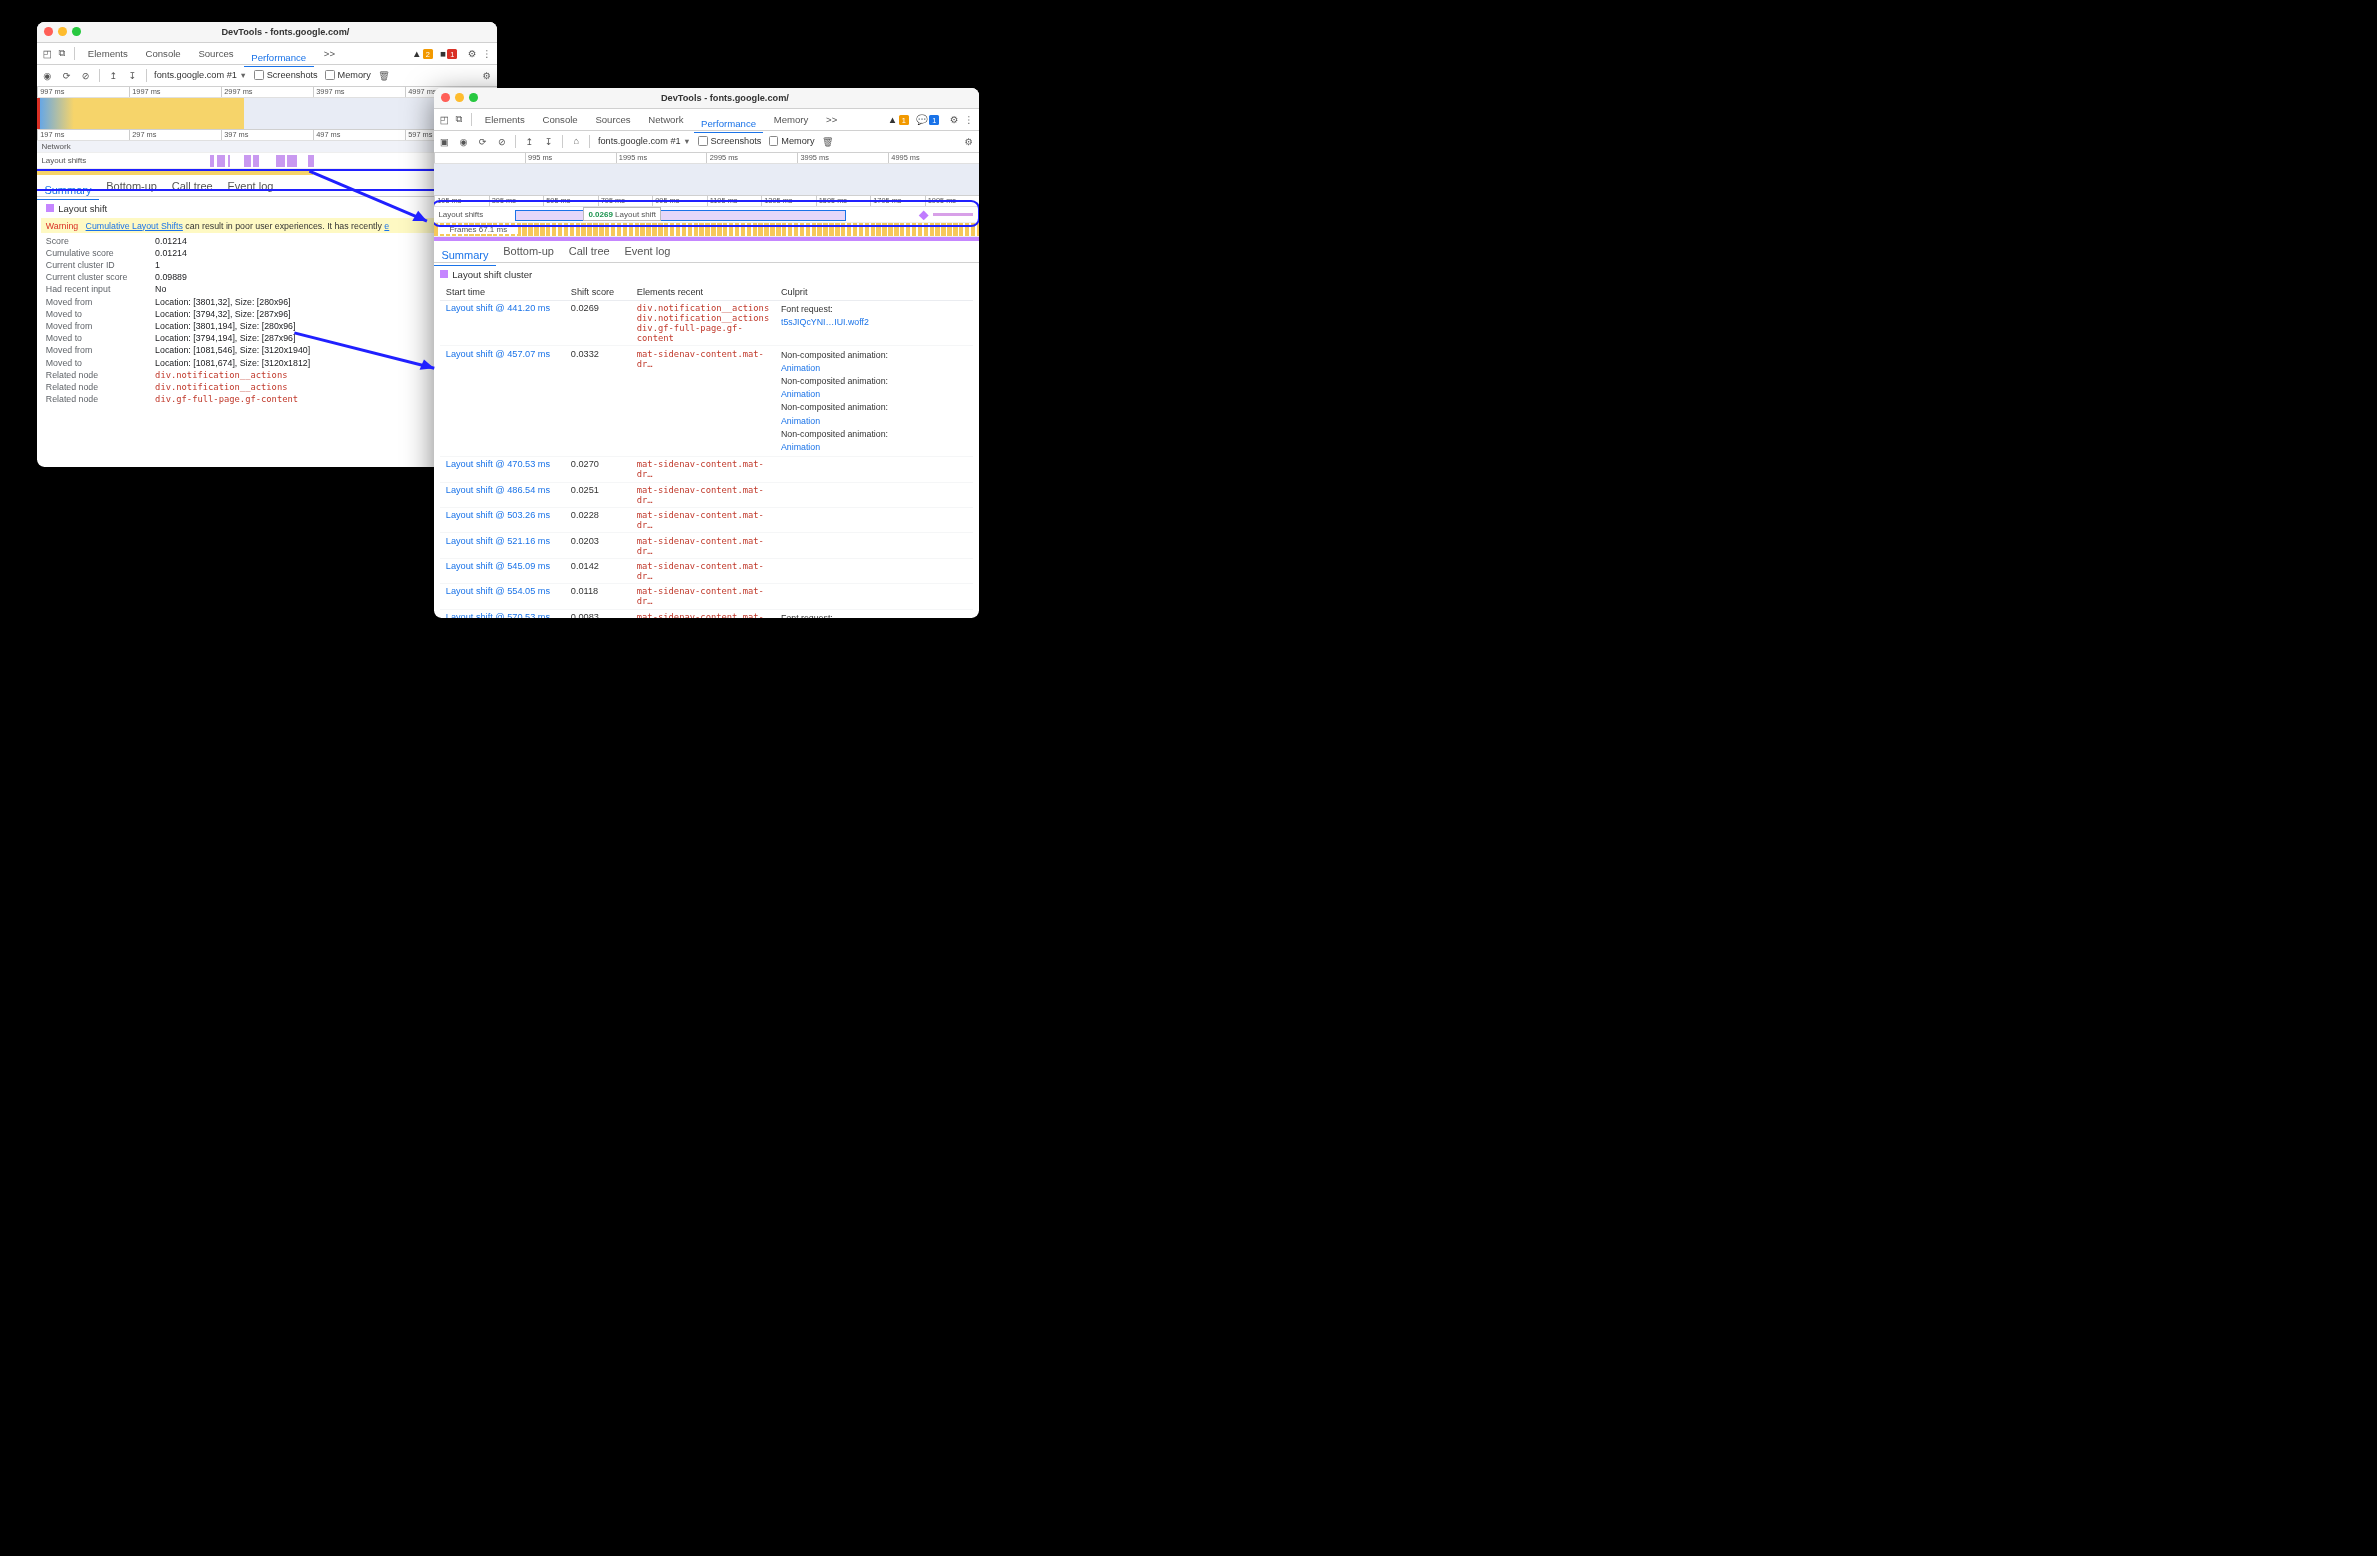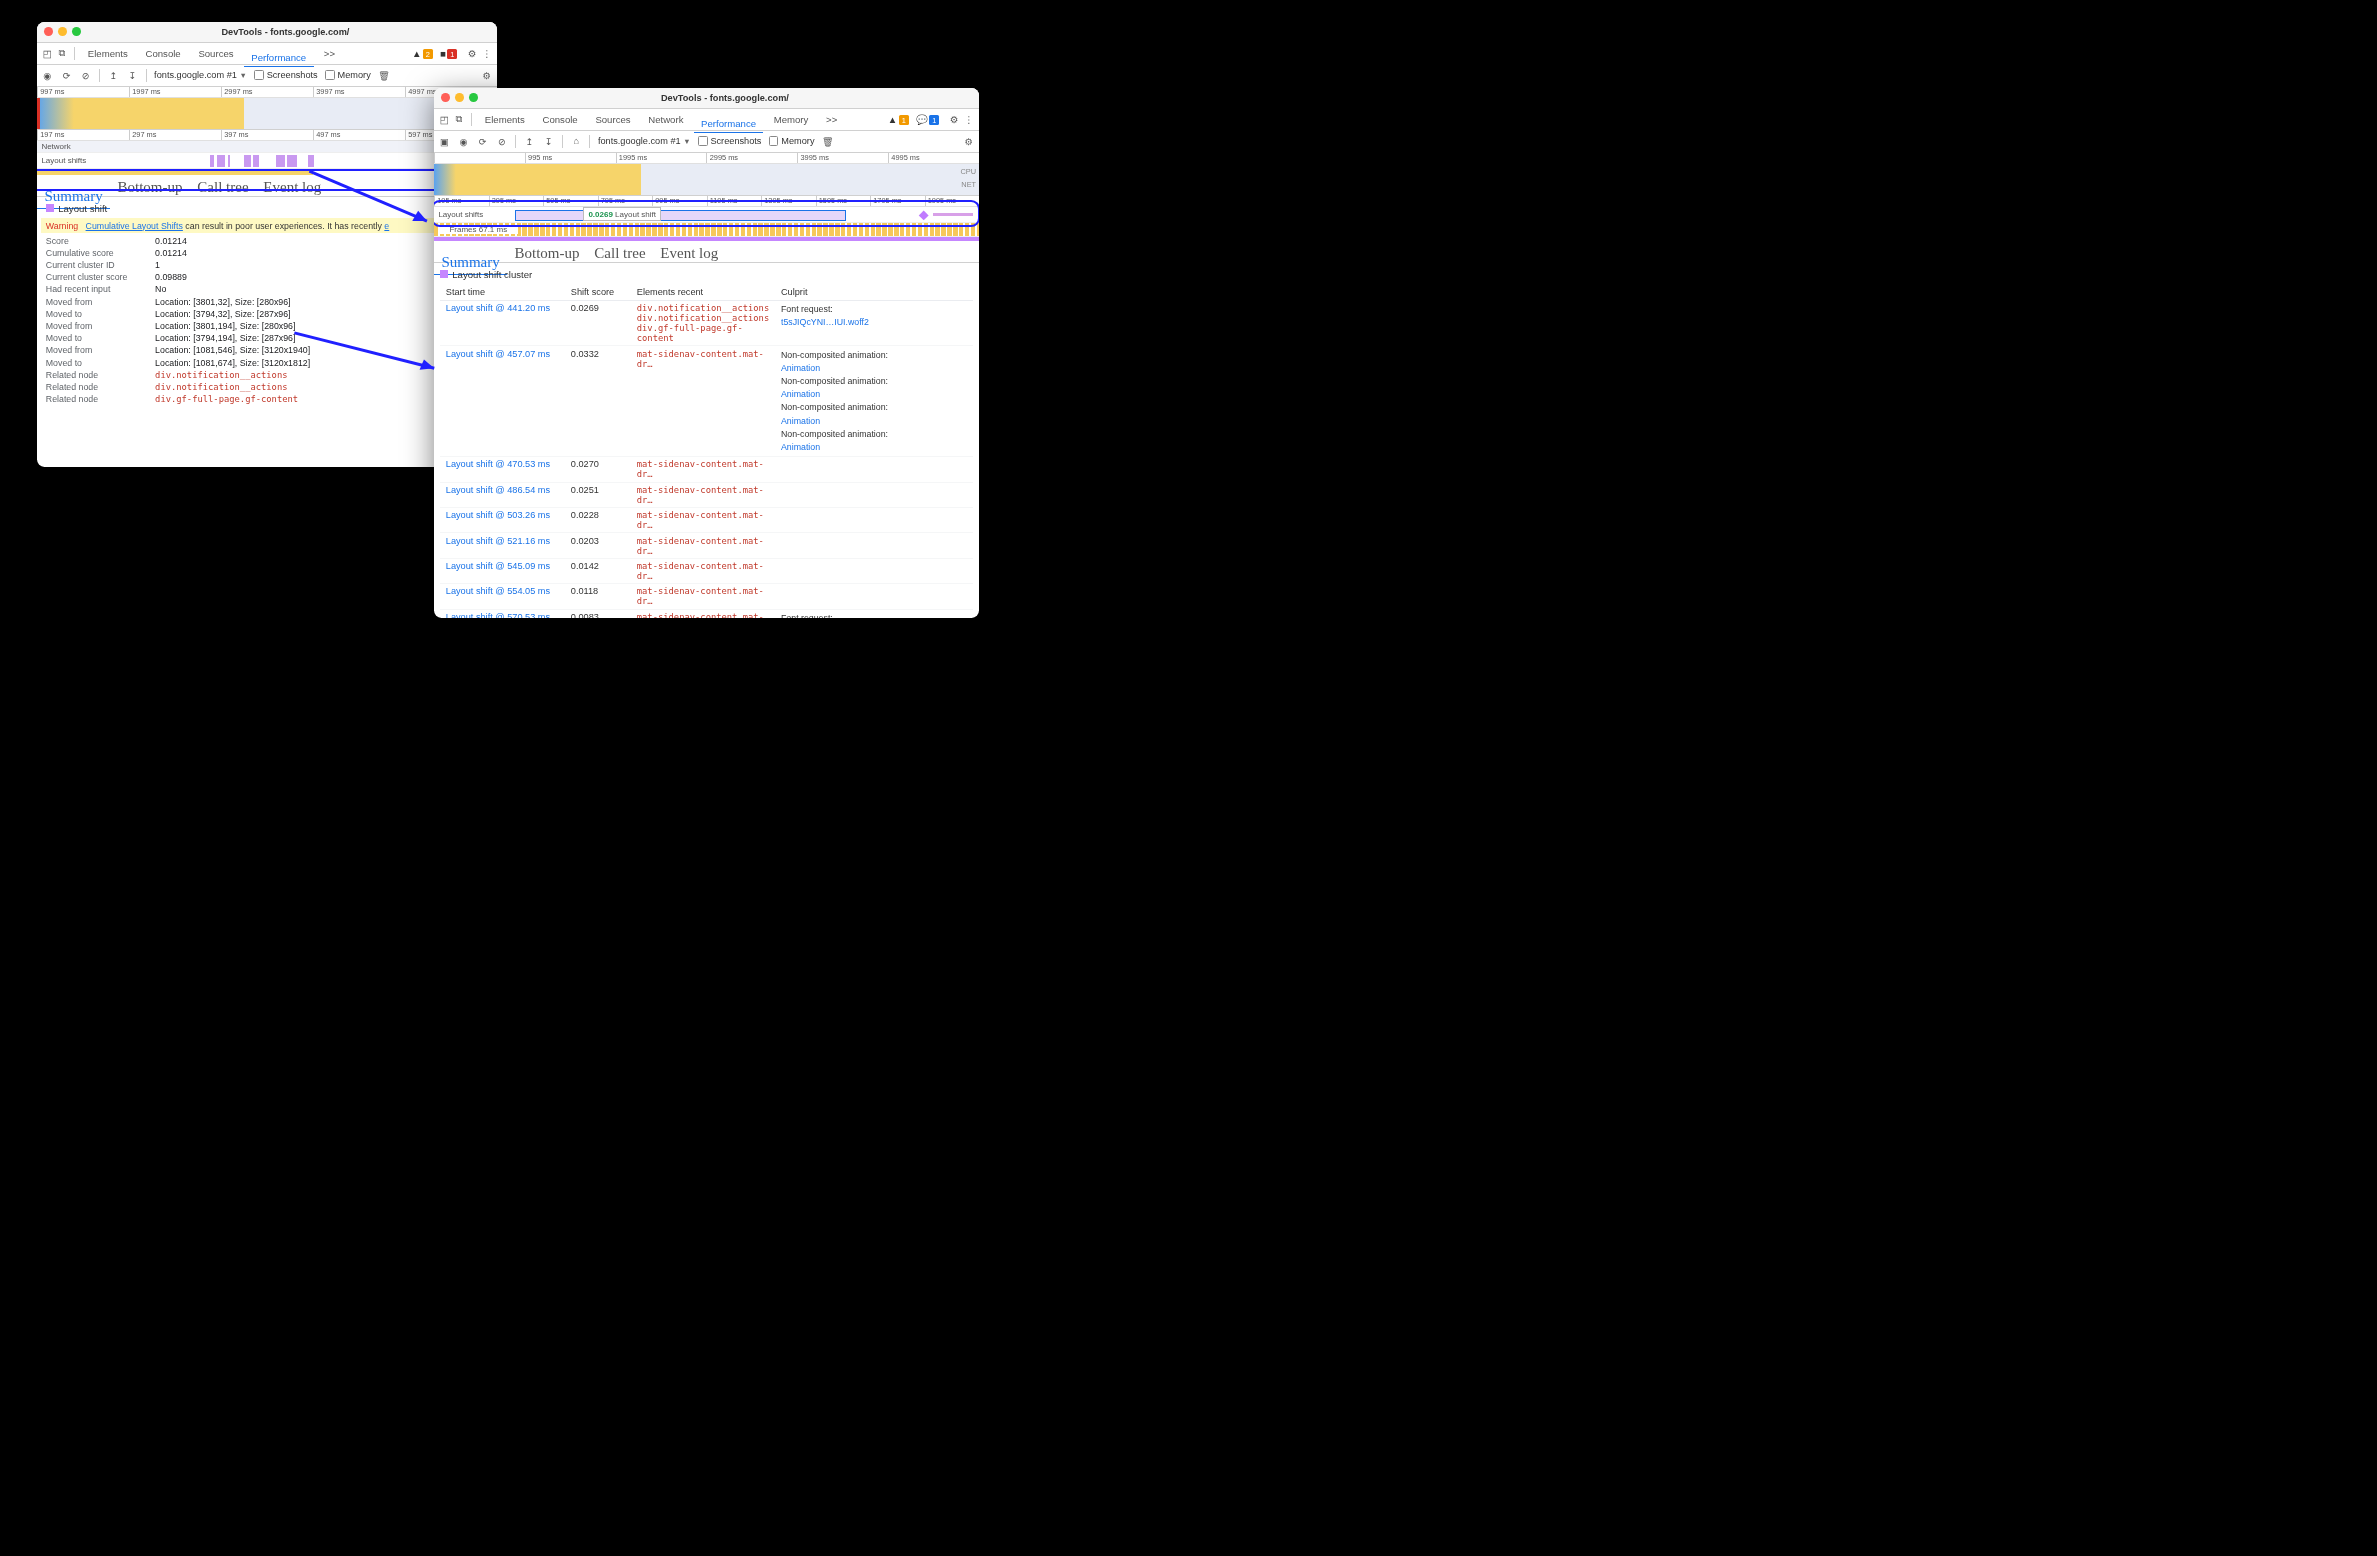--- a/index.html
+++ b/index.html
@@ -20,21 +20,21 @@
   .chev { font-size: 7.4px; color: #666; }
   .spacer { flex: 1; }
   .badge-warn { background: #f29900; color: #fff; font-size: 7.4px; padding: 0.7px 2.9px; border-radius: 1.5px; margin-left: 1.5px; }
   .badge-info { background: #d93025; color: #fff; font-size: 7.4px; padding: 0.7px 2.9px; border-radius: 1.5px; margin-left: 1.5px; }
   .badge-blue { background: #1a73e8; color: #fff; font-size: 7.4px; padding: 0.7px 2.9px; border-radius: 1.5px; margin-left: 1.5px; }
   .overview { position: relative; background: #e8ecf5; border-bottom: 0.7px solid #d0d0d0; }
   .ruler { height: 11.8px; background: #fff; border-bottom: 0.7px solid #e0e0e0; font-size: 7.4px; color: #555; display: flex; }
   .ruler span { flex: 1; border-left: 0.7px solid #ccc; padding-left: 2.2px; }
   .flame-row { height: 11.8px; display: flex; align-items: center; padding: 0 4.4px; font-size: 8px; color: #555; border-bottom: 0.7px solid #eee; position: relative; }
   .highlight-box { position: absolute; border: 2.2px solid #2020ff; border-radius: 8.8px; pointer-events: none; }
-  .summary-tabs { display: flex; border-bottom: 0.7px solid #d0d0d0; height: 22px; align-items: flex-start; font-size: 15px; font-family: Liberation Serif, serif; }
+  .summary-tabs { display: flex; border-bottom: 0.7px solid #d0d0d0; height: 22px; align-items: center; font-size: 11px; }
   .details { padding: 5.9px 8.8px; font-size: 9.2px; }
   .details h3 { font-size: 9.6px; font-weight: 400; display: flex; align-items: center; gap: 4.4px; margin-bottom: 4.4px; }
   .swatch { width: 8px; height: 8px; background: #c586ff; display: inline-block; }
   .warning-row { background: #fef9c3; padding: 2.2px 4.4px; margin: 2.9px -4.4px; font-size: 8.8px; }
   .warning-row .w { color: #d93025; }
   .warning-row a { color: #1a73e8; text-decoration: underline; }
   .kv { display: flex; gap: 10.3px; font-size: 8.8px; margin: 2.2px 0; }
   .kv .k { color: #5f6368; width: 99px; }
   .kv .v { color: #202124; }
   .rel { font-family: ui-monospace, Menlo, monospace; color: #c0392b; }
@@ -269,24 +269,20 @@
   </div>
   <div class="overview" style="height:43px">
     <div class="ruler">
       <span></span>
         <span>995 ms</span>
         <span>1995 ms</span>
         <span>2995 ms</span>
         <span>3995 ms</span>
         <span>4995 ms</span>
     </div>
-    <div style="height:31px;background:linear-gradient(to right,#5aa3f0 0%,#f6d46a 4%,#f6d46a 38%,#e8ecf5 38%);position:relative">
-      <span class="mini-cpu" style="top:2.9px">CPU</span>
-      <span class="mini-cpu" style="top:16px">NET</span>
-    </div>
   </div>
   <div class="ruler" id="w2-ruler">
       <span>195 ms</span>
       <span>395 ms</span>
       <span>595 ms</span>
       <span>795 ms</span>
       <span>995 ms</span>
       <span>1195 ms</span>
       <span>1395 ms</span>
       <span>1595 ms</span>

